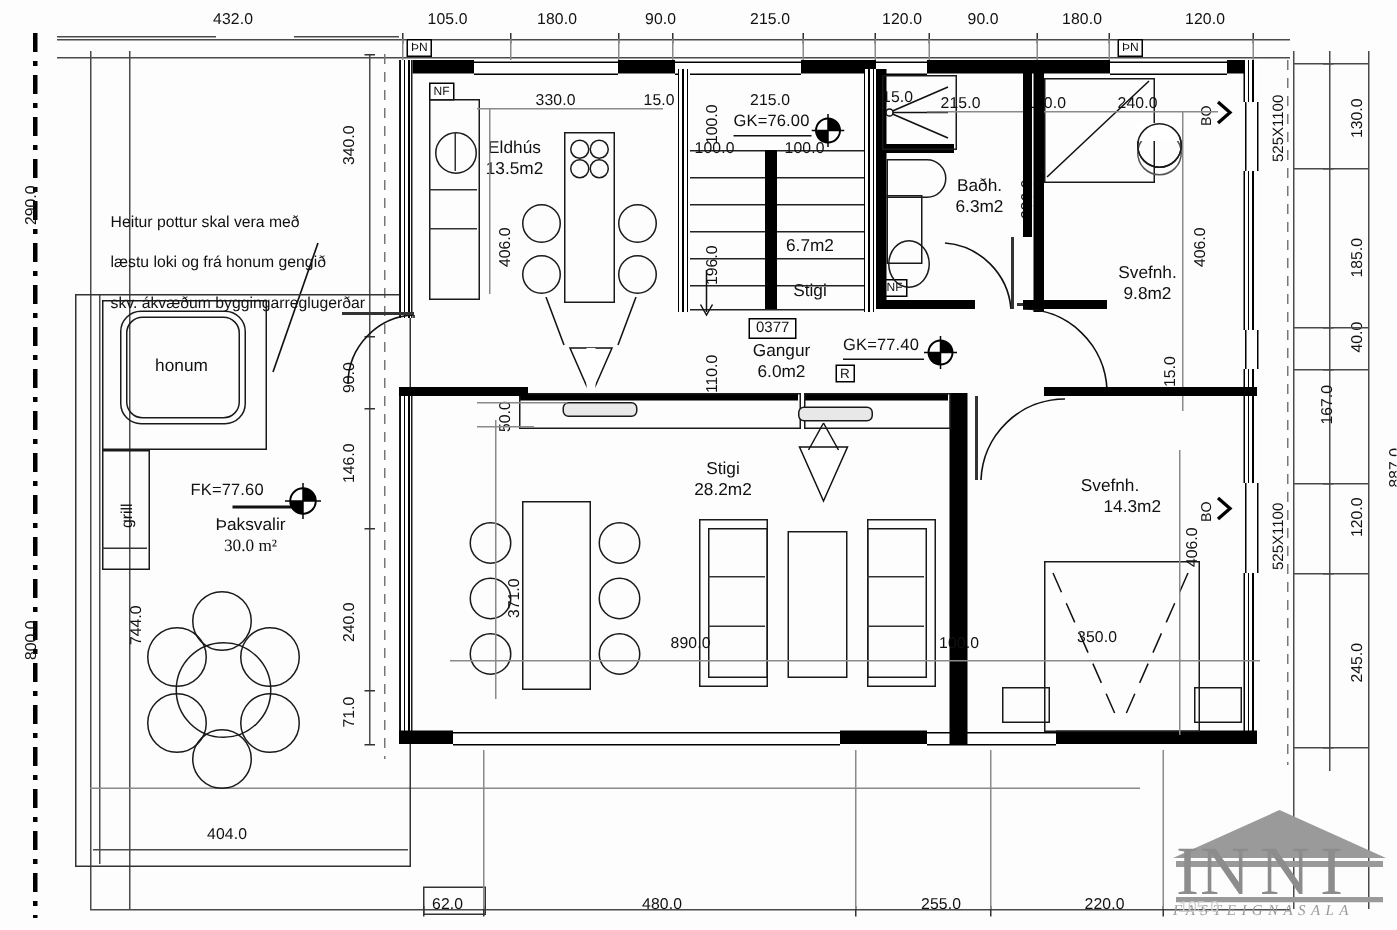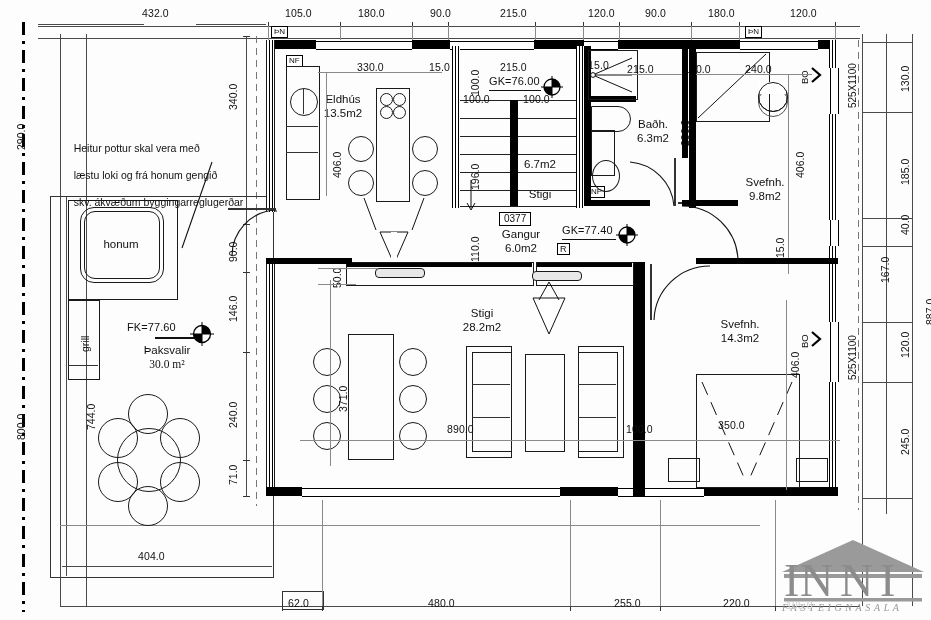--- a/index.html
+++ b/index.html
@@ -400,21 +400,21 @@
   <svg style="position:absolute;left:678px;top:204px;width:62px;height:58px;">
     <path d="M4 2 A56 56 0 0 1 60 56" fill="none" stroke="#111" stroke-width="1.1"></path>
   </svg>
   <div class="ln h" style="left:678px;top:202px;width:14px;height:2px;background:#333;"></div>
 
   <div class="wallfill" style="left:682px;top:200px;width:56px;height:6px;"></div>
   <div class="wallfill" style="left:696px;top:258px;width:142px;height:6px;"></div>
   <div class="wallfill" style="left:744px;top:258px;width:94px;height:6px;"></div>
 
   <div class="rlabel" style="left:708px;top:318px;width:64px;">Svefnh.</div>
-  <div class="rlabel" style="left:706px;top:332px;width:68px;">14.3m2</div>
+  <div class="rlabel" style="left:706px;top:332px;width:68px;text-align:right;">14.3m2</div>
 
   <div class="wallfill" style="left:633px;top:262px;width:7px;height:234px;"></div>
   <div class="wallfill" style="left:640px;top:262px;width:5px;height:234px;"></div>
 
   <div class="box" style="left:696px;top:374px;width:102px;height:112px;"></div>
   <svg style="position:absolute;left:696px;top:374px;width:102px;height:112px;">
     <line x1="6" y1="8" x2="50" y2="108" stroke="#111" stroke-width="1" stroke-dasharray="14,8"></line>
     <line x1="96" y1="8" x2="52" y2="108" stroke="#111" stroke-width="1" stroke-dasharray="14,8"></line>
   </svg>
   <div class="box" style="left:668px;top:458px;width:30px;height:22px;"></div>

